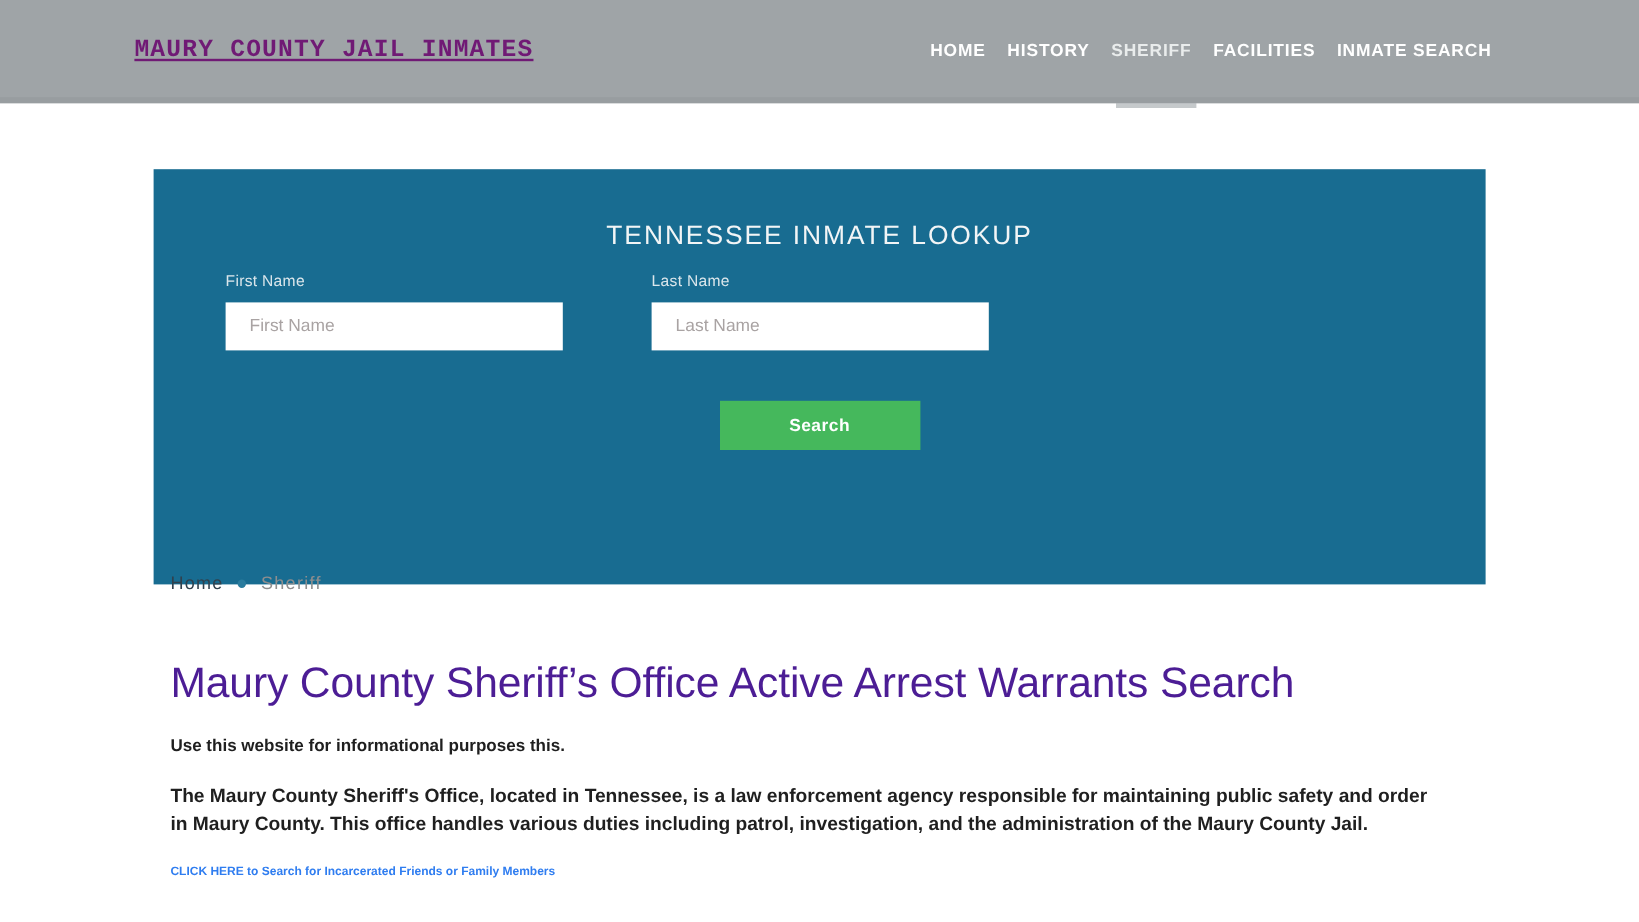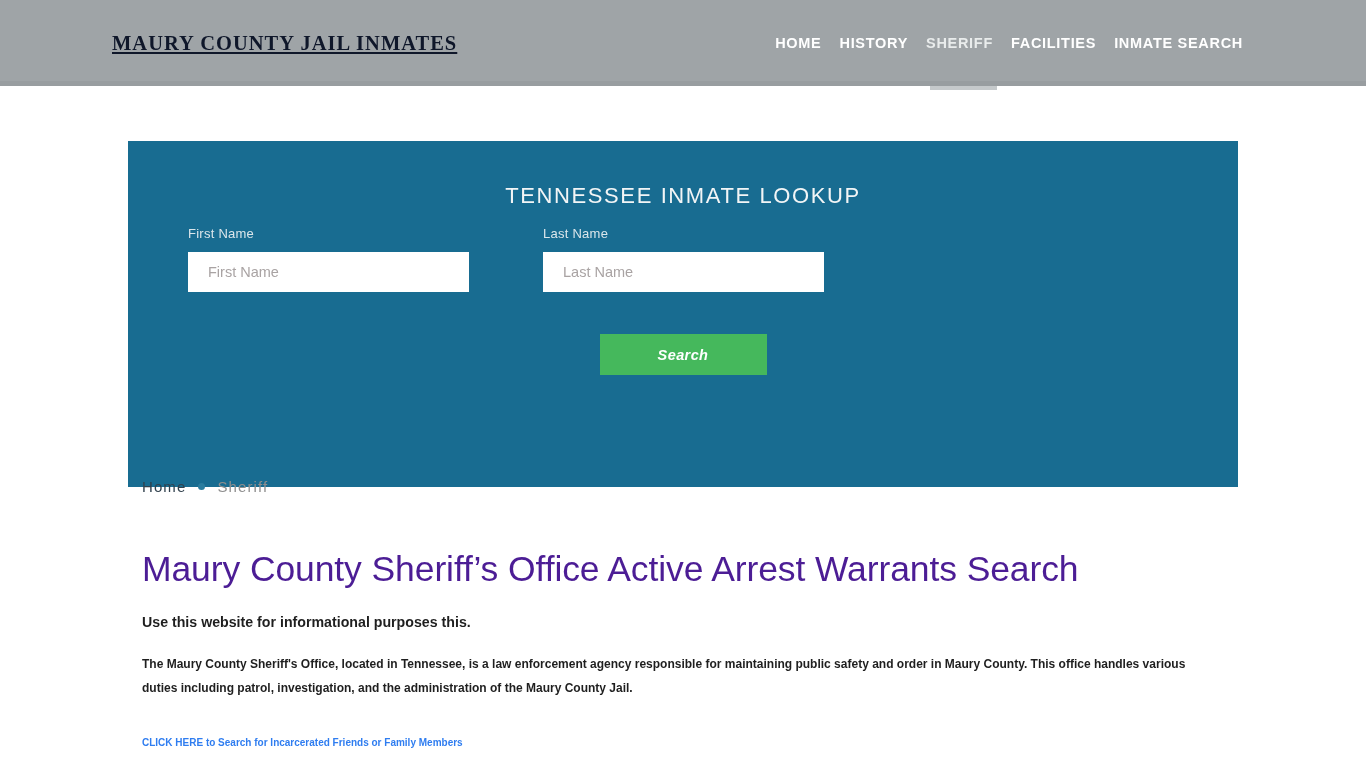--- a/index.html
+++ b/index.html
@@ -27,27 +27,27 @@
     content: "";
     position: absolute;
     left: 0; right: 0; bottom: 0;
     height: 5px;
     background: #989da0;
   }
   .brand {
     position: absolute;
     left: 112px;
     top: 30px;
-    color: #0f172a;
+    color: #701a75;
     font-size: 20.5px;
     font-weight: bold;
     letter-spacing: 1.0px;
     line-height: 26px;
     white-space: nowrap;
-    font-family: Liberation Serif, serif;
+    font-family: Liberation Mono, monospace;
   }
   .main-nav {
     position: absolute;
     right: 114px;
     top: 33px;
     display: flex;
     align-items: center;
     gap: 0px;
   }
   .nav-item {
@@ -132,21 +132,20 @@
     width: 167px;
     height: 41px;
     background: #45b85c;
     border: none;
     color: #ffffff;
     font-size: 14.5px;
     font-weight: bold;
     letter-spacing: 0.4px;
     cursor: pointer;
     font-family: "Liberation Sans", sans-serif;
-    font-style: italic;
   }
 
   
   .content {
     position: absolute;
     left: 142px;
     top: 478px;
     width: 1080px;
   }
   .breadcrumb {
@@ -177,23 +176,23 @@
   }
   .lead {
     margin: 22px 0 0 0;
     font-size: 14.2px;
     font-weight: bold;
     color: #1f1f1f;
     line-height: 20px;
     font-family: "Liberation Sans", sans-serif;
   }
   .body-par {
-    margin: 20px 0 16px 0;
+    margin: 20px 0 0 0;
     width: 1060px;
-    font-size: 12px;
+    font-size: 16px;
     font-weight: bold;
     color: #1f1f1f;
     line-height: 24px;
     font-family: "Liberation Sans", sans-serif;
   }
   .cta-link {
     display: inline-block;
     margin-top: 21px;
     font-size: 10px;
     font-weight: bold;

